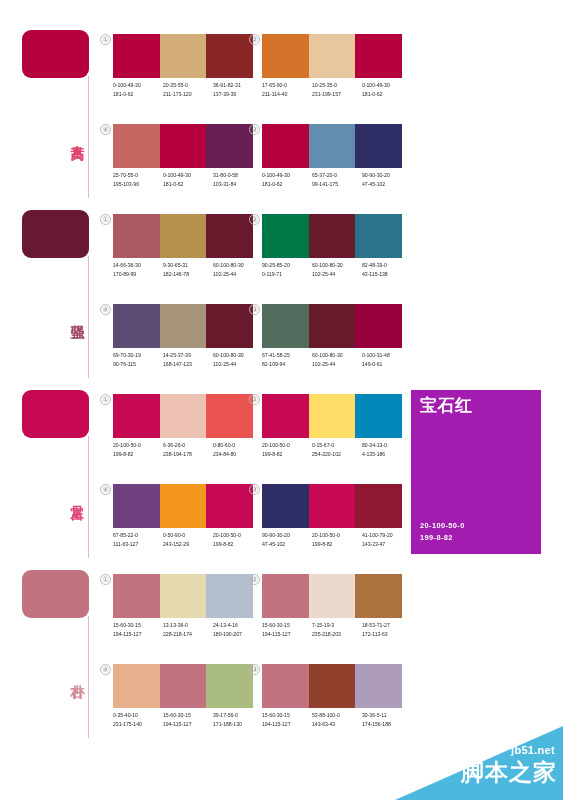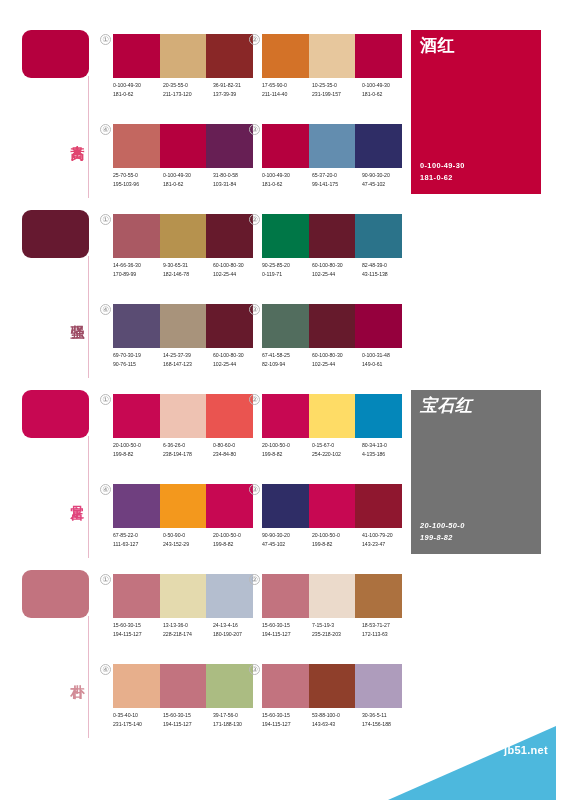--- a/index.html
+++ b/index.html
@@ -119,21 +119,21 @@
     color: #ffffff;
     font-size: 7.4px;
     line-height: 11.5px;
     font-weight: bold;
     letter-spacing: 0.4px;
   }
 
   
   #watermark {
     position: absolute;
-    right: 7px; bottom: 0;
+    right: 0; bottom: 0;
     width: 168px; height: 74px;
     overflow: hidden;
     pointer-events: none;
   }
   #wm-band {
     position: absolute;
     left: 0; top: 0;
     width: 168px; height: 74px;
     background: #4db8dd;
     clip-path: polygon(100% 0, 100% 100%, 0 100%);
@@ -251,27 +251,20 @@
             <div class="code">
               <div class="c1">65-37-20-0</div>
               <div class="c2">99-141-175</div>
             </div>
             <div class="code">
               <div class="c1">90-90-30-20</div>
               <div class="c2">47-45-102</div>
             </div>
           </div>
         </div>
-        <div class="card" style="background: rgb(193, 0, 56);">
-          <div class="card-title">酒红</div>
-          <div class="card-codes">
-            <div>0-100-49-30</div>
-            <div>181-0-62</div>
-          </div>
-        </div>
       </div>
       <div class="section" style="top: 202px;">
         <div class="key-col">
           <div class="key-swatch" style="background: rgb(102, 25, 48);"></div>
           <div class="key-rail" style="background: rgb(232, 185, 201);"></div>
           <div class="key-label" style="color: rgb(156, 74, 99);">坚强</div>
         </div>
         <div class="group" style="left: 113px; top: 12px;">
           <div class="num">①</div>
           <div class="bars">
@@ -448,21 +441,21 @@
             <div class="code">
               <div class="c1">20-100-50-0</div>
               <div class="c2">199-8-82</div>
             </div>
             <div class="code">
               <div class="c1">41-100-79-20</div>
               <div class="c2">143-23-47</div>
             </div>
           </div>
         </div>
-        <div class="card" style="background: #737373; font-style: italic;">
+        <div class="card" style="background: #a21caf;">
           <div class="card-title">宝石红</div>
           <div class="card-codes">
             <div>20-100-50-0</div>
             <div>199-8-82</div>
           </div>
         </div>
       </div>
       <div class="section" style="top: 562px;">
         <div class="key-col">
           <div class="key-swatch" style="background: rgb(194, 115, 127);"></div>
@@ -556,15 +549,16 @@
               <div class="c2">174-156-188</div>
             </div>
           </div>
         </div>
       </div>
     </div>
 
   <div id="watermark">
     <div id="wm-band"></div>
     <div id="wm-url">jb51.net</div>
+    <div id="wm-name">脚本之家</div>
   </div>
 
 </div>
 
 </body></html>

